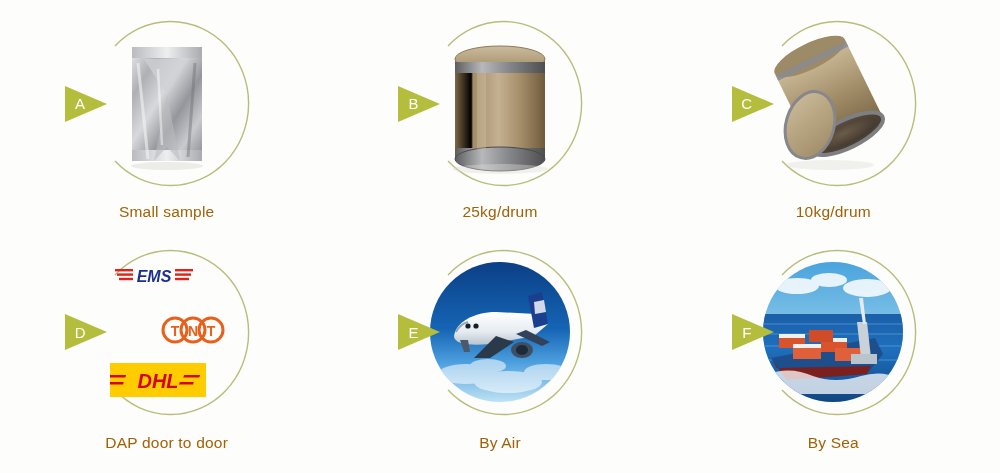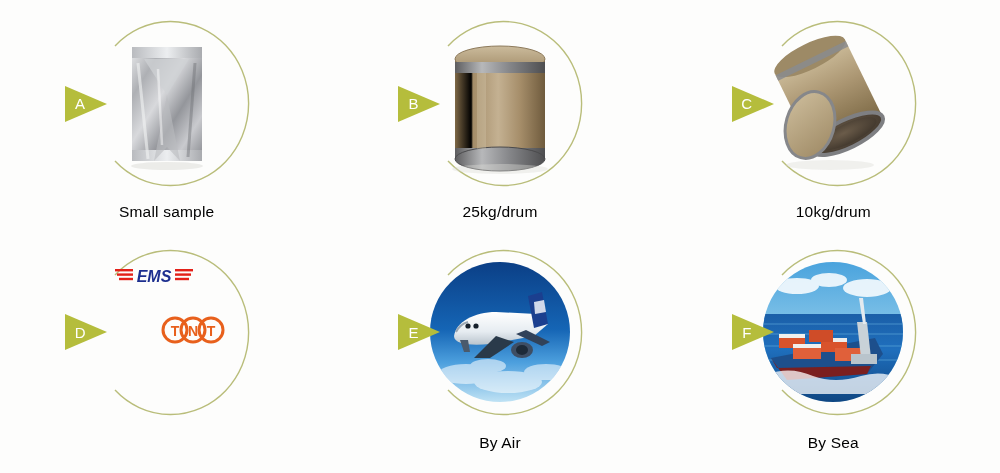--- a/index.html
+++ b/index.html
@@ -22,21 +22,21 @@
   .ring { position:absolute; inset:0; }
   .ring svg { width:100%; height:100%; display:block; overflow:visible; }
   .media { position:absolute; left:50%; top:50%; transform:translate(-50%,-50%);
            width:150px; height:150px; display:flex; align-items:center; justify-content:center; }
   .badge { position:absolute; left:-16px; top:50%; transform:translateY(-50%);
            width:46px; height:44px; z-index:6; }
   .badge svg { width:100%; height:100%; display:block; }
   .badge-letter { position:absolute; left:0; top:0; width:34px; height:44px;
                   display:flex; align-items:center; justify-content:center;
                   color:#fff; font-size:15px; font-weight:400; letter-spacing:.2px; }
-  .caption { margin-top:12px; font-size:15.5px; color:#000000; letter-spacing:.2px; white-space:nowrap; }
+  .caption { margin-top:12px; font-size:15.5px; color:#a16207; letter-spacing:.2px; white-space:nowrap; }
   .r2 .caption { margin-top:14px; }
 
   
   .photo-circle { width:140px; height:140px; border-radius:50%; overflow:hidden; position:relative; }
   .photo-circle svg { width:100%; height:100%; display:block; }
 
   
   .couriers { width:150px; height:150px; position:relative; }
   .logo { position:absolute; }
   .ems   { left:23px;  top:8px;  width:78px; height:24px; }
@@ -225,30 +225,43 @@
                 <circle cx="15" cy="17" r="12"></circle>
                 <circle cx="33" cy="17" r="12"></circle>
                 <circle cx="51" cy="17" r="12"></circle>
               </g>
               <text x="15" y="23" text-anchor="middle" font-family="'Liberation Sans',sans-serif" font-size="14" font-weight="bold" fill="#e8601c">T</text>
               <text x="33" y="23" text-anchor="middle" font-family="'Liberation Sans',sans-serif" font-size="14" font-weight="bold" fill="#e8601c">N</text>
               <text x="51" y="23" text-anchor="middle" font-family="'Liberation Sans',sans-serif" font-size="14" font-weight="bold" fill="#e8601c">T</text>
             </svg>
           </div>
 
+          <div class="logo dhl">
+            <svg viewBox="0 0 96 34">
+              <rect x="0" y="0" width="96" height="34" fill="#ffcc00"></rect>
+              <g fill="#d40511">
+                <rect x="4" y="12" width="16" height="2.6" transform="skewX(-18)"></rect>
+                <rect x="6" y="19" width="14" height="2.6" transform="skewX(-18)"></rect>
+                <rect x="78" y="12" width="16" height="2.6" transform="skewX(-18)"></rect>
+                <rect x="76" y="19" width="14" height="2.6" transform="skewX(-18)"></rect>
+              </g>
+              <text x="48" y="25" text-anchor="middle" font-family="'Liberation Sans',sans-serif" font-size="20" font-weight="bold" font-style="italic" fill="#d40511">DHL</text>
+            </svg>
+          </div>
 
         </div>
       </div>
       <div class="badge">
         <svg viewBox="0 0 46 44">
             <path d="M2 4 L44 22 L2 40 Z" fill="#b5bd3c"></path>
           </svg>
         <div class="badge-letter">D</div>
       </div>
     </div>
+    <div class="caption">DAP door to door</div>
   </div>
 
   <div class="cell r2">
     <div class="ring-wrap">
       <div class="ring">
         <svg viewBox="0 0 175 175">
           <path d="M 36 30 A 78 82 0 1 1 36 145" fill="none" stroke="#b9bd7a" stroke-width="1.4"></path>
         </svg>
       </div>
       <div class="media">

